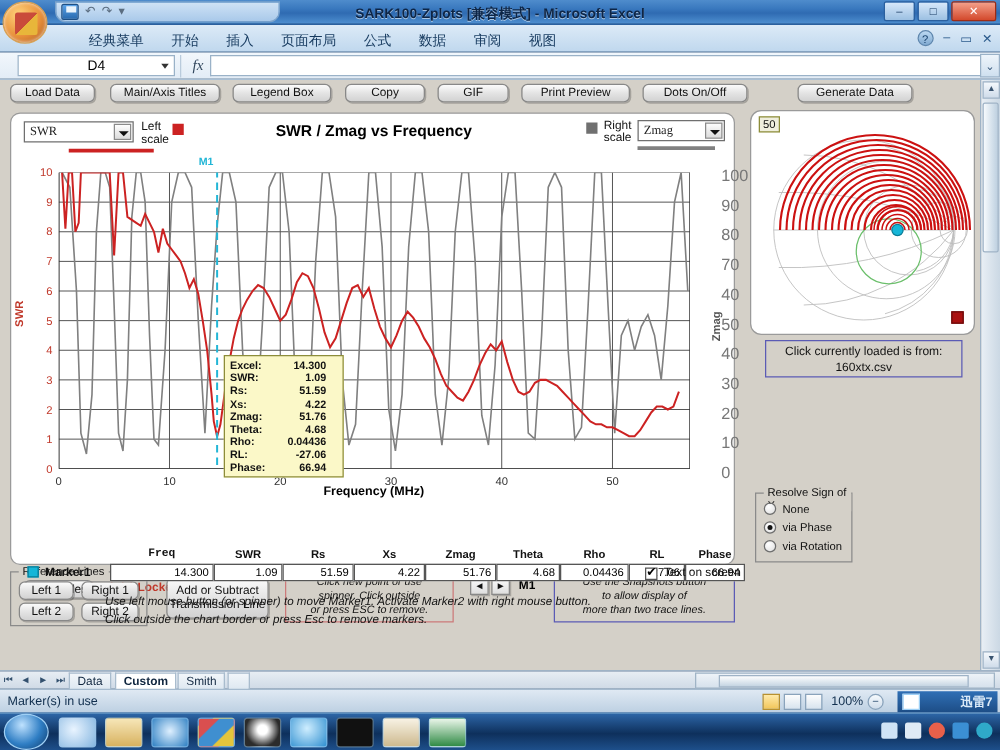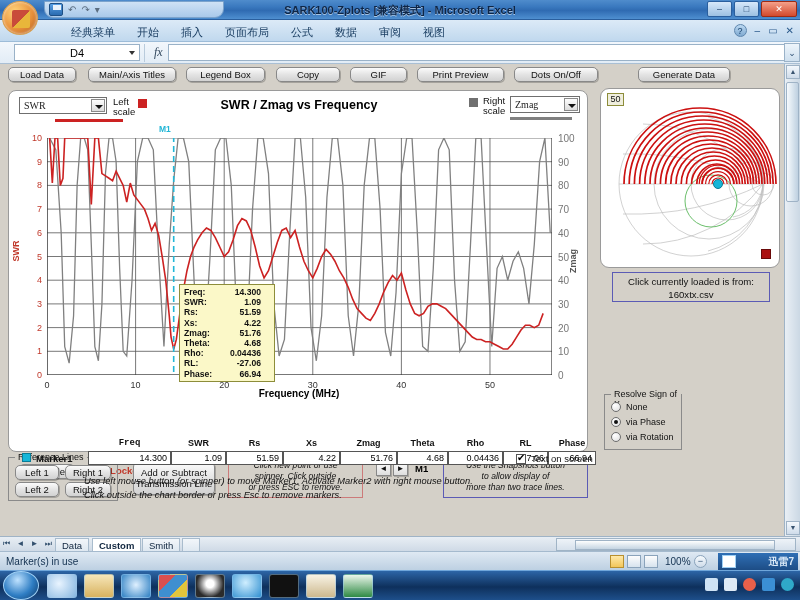--- a/index.html
+++ b/index.html
@@ -140,21 +140,21 @@
   }
   .axis-y-title{
     position:absolute; font-size:9px; font-weight:bold; color:#c0392b;
     transform:rotate(-90deg); letter-spacing:0px;
   }
   .axis-y2-title{
     position:absolute; font-size:9px; font-weight:bold; color:#555;
     transform:rotate(-90deg);
   }
   .ytick{ position:absolute; font-size:9px; color:#c0392b; text-align:right; width:16px;}
-  .y2tick{ position:absolute; font-size:10px; color:#777; text-align:left; width:18px;}
+  .y2tick{ position:absolute; font-size:13px; color:#777; text-align:left; width:18px;margin-left:19px;}
   .xtick{ position:absolute; font-size:9px; color:#333; text-align:center; width:20px;}
   .xaxis-title{
     position:absolute; left:0; top:300px; width:580px; text-align:center;
     font-size:10px; font-weight:bold; color:#000;
   }
   .mk-label{ position:absolute; font-size:8.5px; font-weight:bold; color:#22b6d6;}
 
   .tooltipbox{
     position:absolute; background:#fbf8c8; border:1px solid #8d8d3a;
     font-family:"Liberation Sans", sans-serif; font-size:8.6px; color:#111;
@@ -448,21 +448,21 @@
           <div class="xtick" style="left: 116.596px; top: 289px;">10</div>
           <div class="xtick" style="left: 205.193px; top: 289px;">20</div>
           <div class="xtick" style="left: 293.789px; top: 289px;">30</div>
           <div class="xtick" style="left: 382.386px; top: 289px;">40</div>
           <div class="xtick" style="left: 470.982px; top: 289px;">50</div>
         </div>
       <div class="xaxis-title" style="top:297px;">Frequency (MHz)</div>
 
       <div class="tooltipbox" style="left:170px; top:193px; width:96px;">
         <div class="tt-row">
-            <span class="tt-k">Freq:</span>
+            <span class="tt-k">Excel:</span>
             <span class="tt-v">14.300</span>
           </div>
         <div class="tt-row">
             <span class="tt-k">SWR:</span>
             <span class="tt-v">1.09</span>
           </div>
         <div class="tt-row">
             <span class="tt-k">Rs:</span>
             <span class="tt-v">51.59</span>
           </div>

